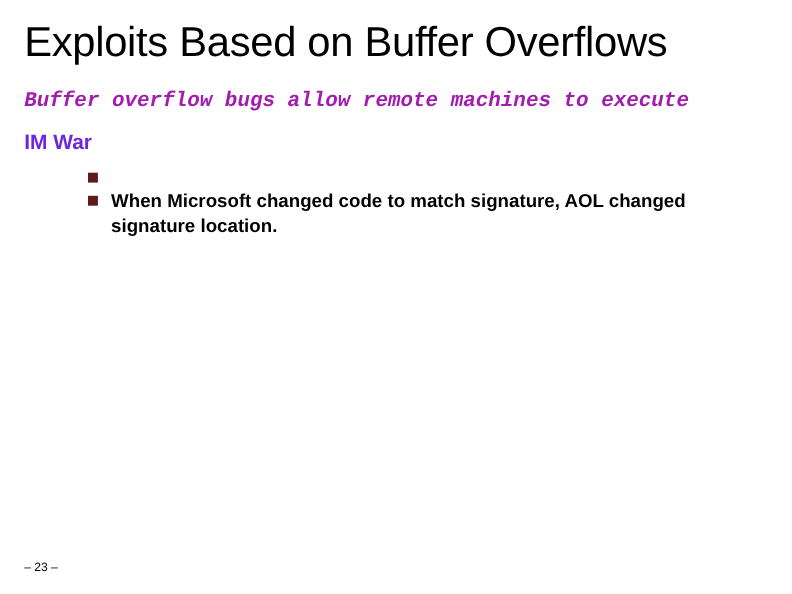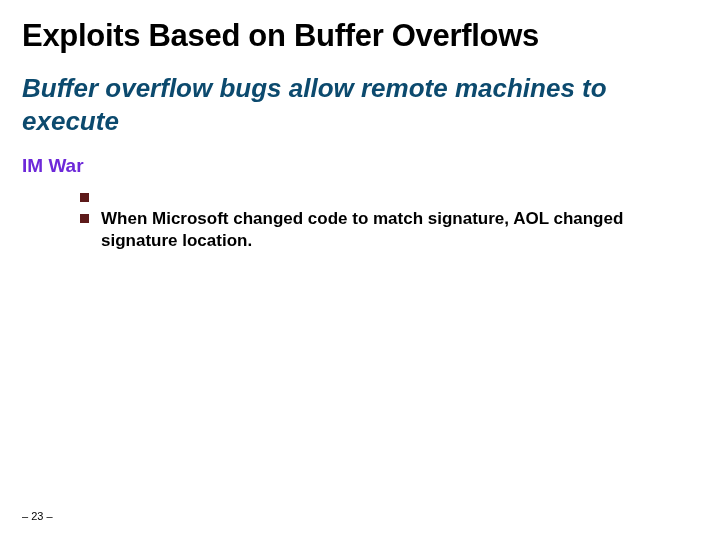--- a/index.html
+++ b/index.html
@@ -1,19 +1,19 @@
 <!DOCTYPE html>
 <html><head>
 <meta charset="utf-8">
 <style>
   * { margin: 0; padding: 0; box-sizing: border-box; }
   html, body { width: 720px; height: 540px; background: #fff; font-family: Arial, Helvetica, sans-serif; }
   .slide { width: 720px; height: 540px; position: relative; padding: 18px 22px 0 22px; }
-  .title { font-size: 31px; font-weight: bold; color: #000; margin-bottom: 18px; letter-spacing: -0.3px; }
-  .subtitle { font-size: 26px; font-weight: bold; font-style: italic; color: #0c4a6e; line-height: 1.28; margin-bottom: 16px; padding-left: 0; }
+  .title { font-size: 38px; font-weight: normal; color: #000; margin-bottom: 18px; letter-spacing: -0.3px; }
+  .subtitle { font-size: 19px; font-weight: bold; font-style: italic; color: #a21caf; line-height: 1.28; margin-bottom: 16px; padding-left: 0; font-family: Liberation Mono, monospace; }
   .subtitle .indent { display: block; padding-left: 28px; }
   .section { font-size: 19px; font-weight: bold; color: #6d28d9; margin-bottom: 10px; }
   .bullets { padding-left: 58px; }
   .bullet { display: flex; align-items: flex-start; margin-bottom: 6px; }
   .bullet .sq { width: 9px; height: 9px; background: #5d1a1a; flex-shrink: 0; margin-top: 6px; margin-right: 12px; }
   .bullet .txt { font-size: 17px; font-weight: bold; color: #000; line-height: 1.35; }
   .pagenum { position: absolute; left: 22px; bottom: 18px; font-size: 11px; color: #000; }
 </style>
 </head>
 <body>

